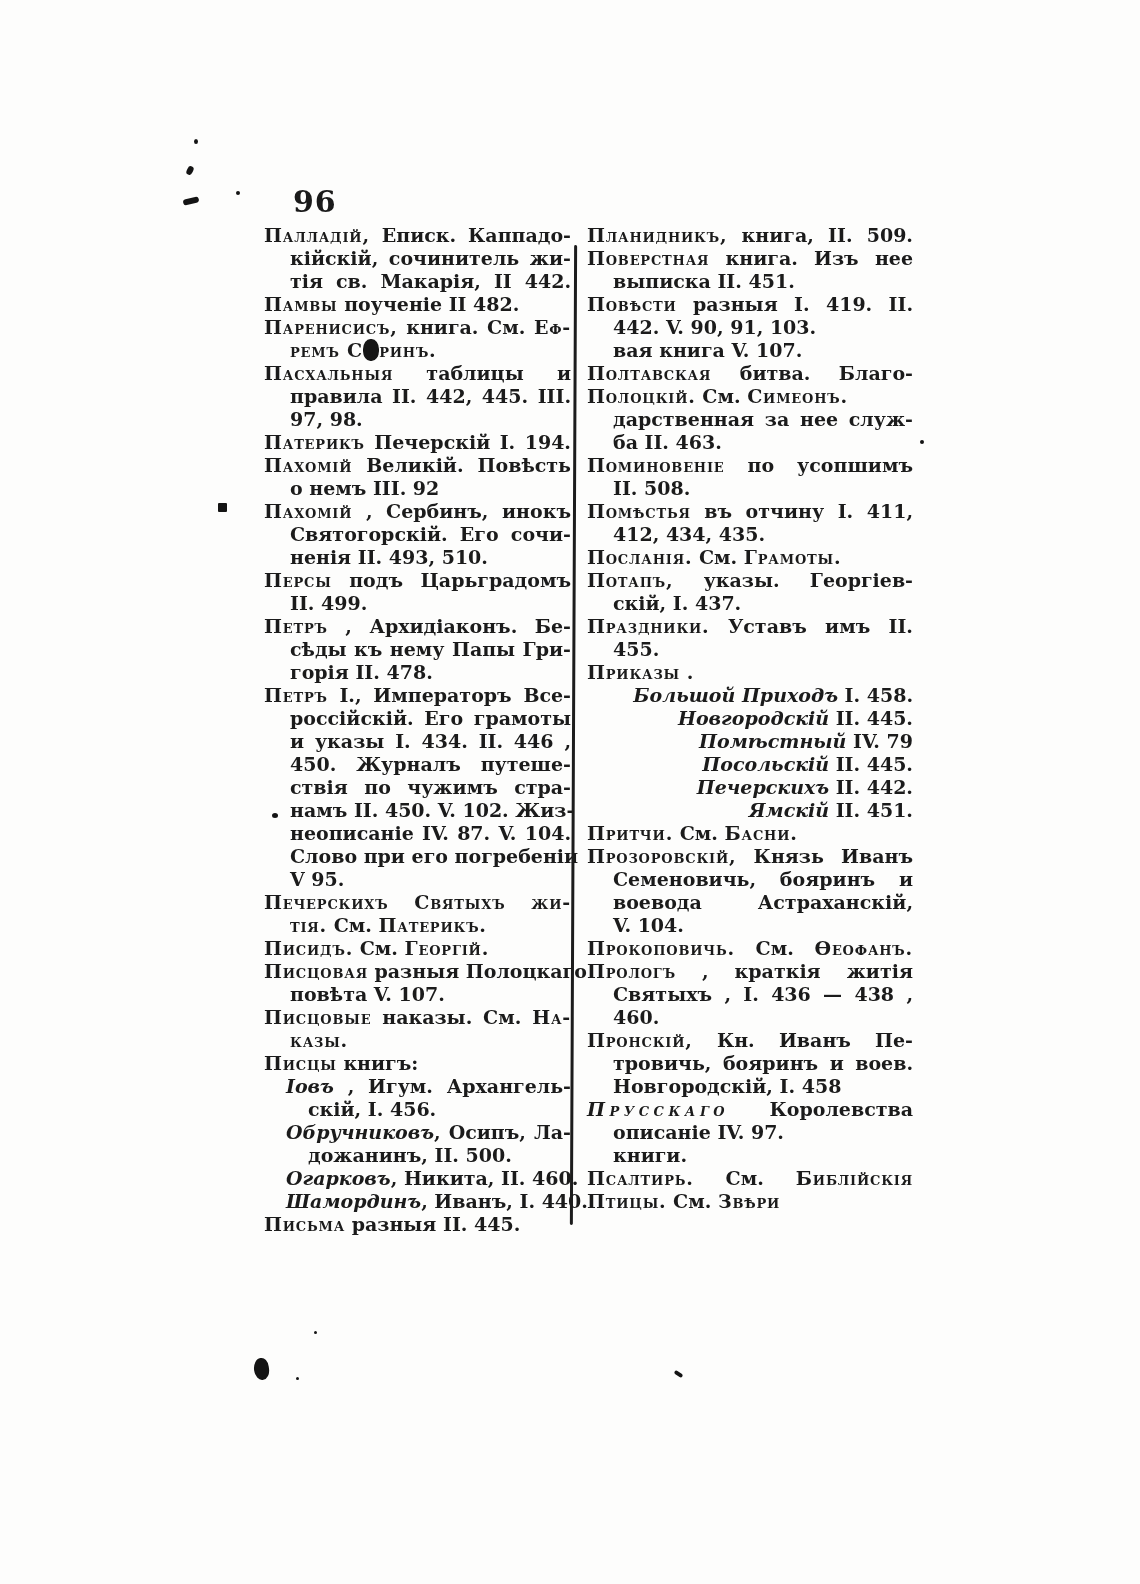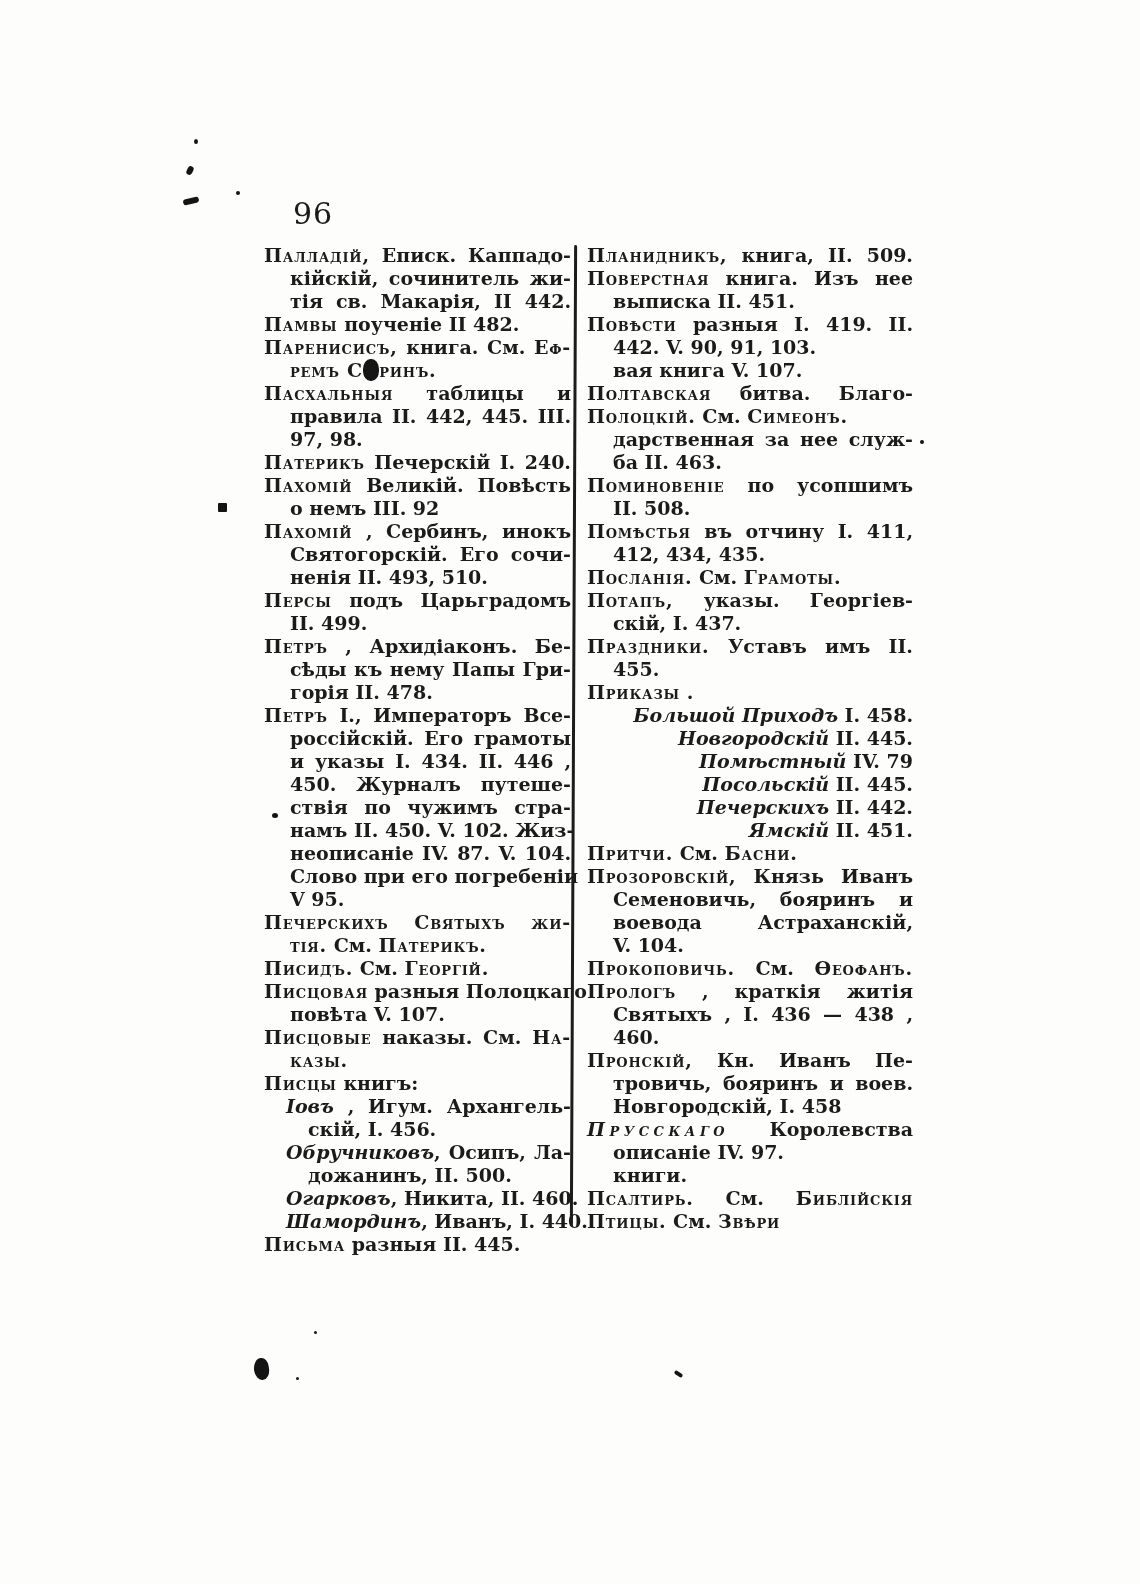--- a/index.html
+++ b/index.html
@@ -9,28 +9,28 @@
     font-family: "DejaVu Serif", "Liberation Serif", serif;
   }
   .page {
     position: relative;
     width: 1140px; height: 1584px;
     overflow: hidden;
     color: #1a1a1a;
   }
   .page-number {
     position: absolute;
-    left: 293px; top: 196px;
+    left: 293px; top: 184px;
     font-size: 30px;
-    font-weight: 400;
+    font-weight: 700;
     letter-spacing: 1px;
   }
   .col {
     position: absolute;
-    top: 244px;
+    top: 224px;
   }
   .col-left  { left: 264px; width: 307px; }
   .col-right { left: 587px; width: 326px; }
   .line {
     height: 23px;
     line-height: 23px;
     font-size: 19px;
     font-weight: 700;
     white-space: nowrap;
     overflow: visible;
@@ -83,21 +83,21 @@
   <div class="col col-left" id="col-left">
       <div class="line ind0 just"><span class="seg sc">Палладій,</span><span class="seg rg"> Еписк. Каппадо-</span></div>
       <div class="line ind1 just"><span class="seg rg">кійскій, сочинитель жи-</span></div>
       <div class="line ind1 just"><span class="seg rg">тія св. Макарія, II 442.</span></div>
       <div class="line ind0"><span class="seg sc">Памвы</span><span class="seg rg"> поученіе II 482.</span></div>
       <div class="line ind0 just"><span class="seg sc">Паренисисъ,</span><span class="seg rg"> книга. См. </span><span class="seg sc">Еф-</span></div>
       <div class="line ind1"><span class="seg sc">ремъ С</span><span class="seg blot">и</span><span class="seg sc">ринъ.</span></div>
       <div class="line ind0 just"><span class="seg sc">Пасхальныя</span><span class="seg rg"> таблицы и</span></div>
       <div class="line ind1 just"><span class="seg rg">правила II. 442, 445. III.</span></div>
       <div class="line ind1"><span class="seg rg">97, 98.</span></div>
-      <div class="line ind0 just"><span class="seg sc">Патерикъ</span><span class="seg rg"> Печерскій I. 240.</span></div>
+      <div class="line ind0 just"><span class="seg sc">Патерикъ</span><span class="seg rg"> Печерскій I. 194.</span></div>
       <div class="line ind0 just"><span class="seg sc">Пахомій</span><span class="seg rg"> Великій. Повѣсть</span></div>
       <div class="line ind1"><span class="seg rg">о немъ III. 92</span></div>
       <div class="line ind0 just"><span class="seg sc">Пахомій</span><span class="seg rg"> , Сербинъ, инокъ</span></div>
       <div class="line ind1 just"><span class="seg rg">Святогорскій. Его сочи-</span></div>
       <div class="line ind1"><span class="seg rg">ненія II. 493, 510.</span></div>
       <div class="line ind0 just"><span class="seg sc">Персы</span><span class="seg rg"> подъ Царьградомъ</span></div>
       <div class="line ind1"><span class="seg rg">II. 499.</span></div>
       <div class="line ind0 just"><span class="seg sc">Петръ</span><span class="seg rg"> , Архидіаконъ. Бе-</span></div>
       <div class="line ind1 just"><span class="seg rg">сѣды къ нему Папы Гри-</span></div>
       <div class="line ind1"><span class="seg rg">горія II. 478.</span></div>

